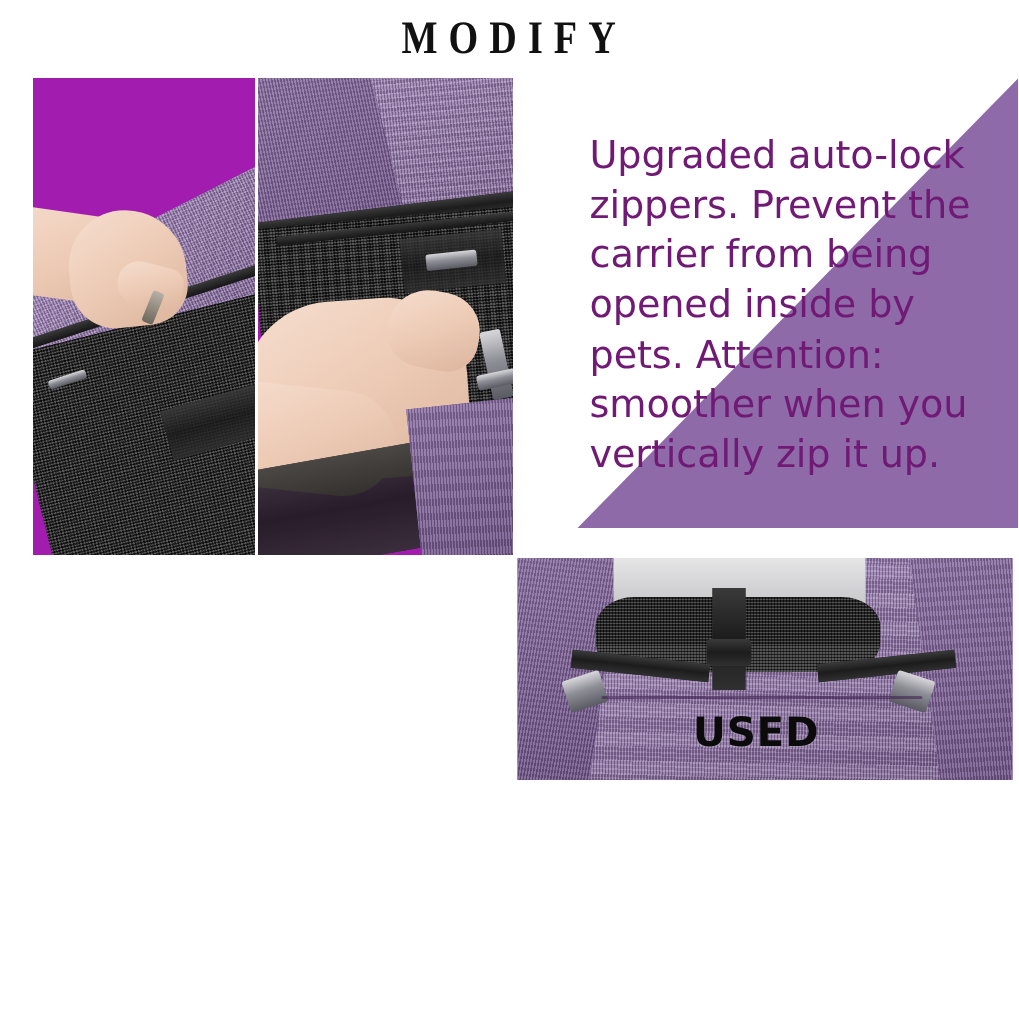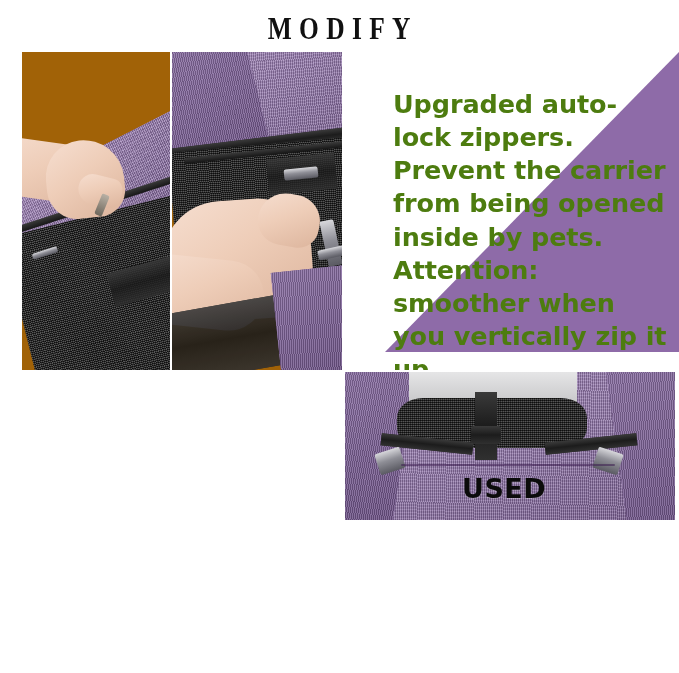--- a/index.html
+++ b/index.html
@@ -24,21 +24,21 @@
   }
 
   
   .title-bar {
     position: absolute;
     left: 0;
     top: 4px;
     width: 679px;
     height: 40px;
     display: flex;
-    align-items: flex-end;
+    align-items: center;
     justify-content: center;
   }
   .title-text {
     font-family: "Liberation Serif", serif;
     font-weight: bold;
     font-size: 31px;
     letter-spacing: 9px;
     text-indent: 9px;
     color: #111111;
     transform: scaleX(0.82);
@@ -58,43 +58,43 @@
   .text-panel {
     background: #ffffff;
   }
   .wedge {
     position: absolute;
     inset: 0;
   }
   .copy {
     position: absolute;
     font-family: "DejaVu Sans", "Liberation Sans", sans-serif;
-    font-weight: bold;
-    color: #4d7c0f;
+    font-weight: normal;
+    color: #701a75;
     line-height: 1.30;
     letter-spacing: -0.1px;
   }
   #copy-tr {
     left: 48px;
     top: 36px;
     width: 280px;
     font-size: 25.5px;
   }
   #copy-bl {
     left: 30px;
     top: 83px;
     width: 292px;
     font-size: 25.5px;
   }
 
   
   .photo {
     position: absolute;
     overflow: hidden;
-    background: #a16207;
+    background: #a21caf;
     text-align: right;
   }
 
   
   .fabric {
     position: absolute;
     background-color: #9a79b4;
     background-image:
       repeating-linear-gradient(92deg, rgba(255,255,255,.20) 0 1px, rgba(0,0,0,.14) 1px 2px),
       repeating-linear-gradient(2deg, rgba(255,255,255,.10) 0 1px, rgba(0,0,0,.10) 1px 3px),

